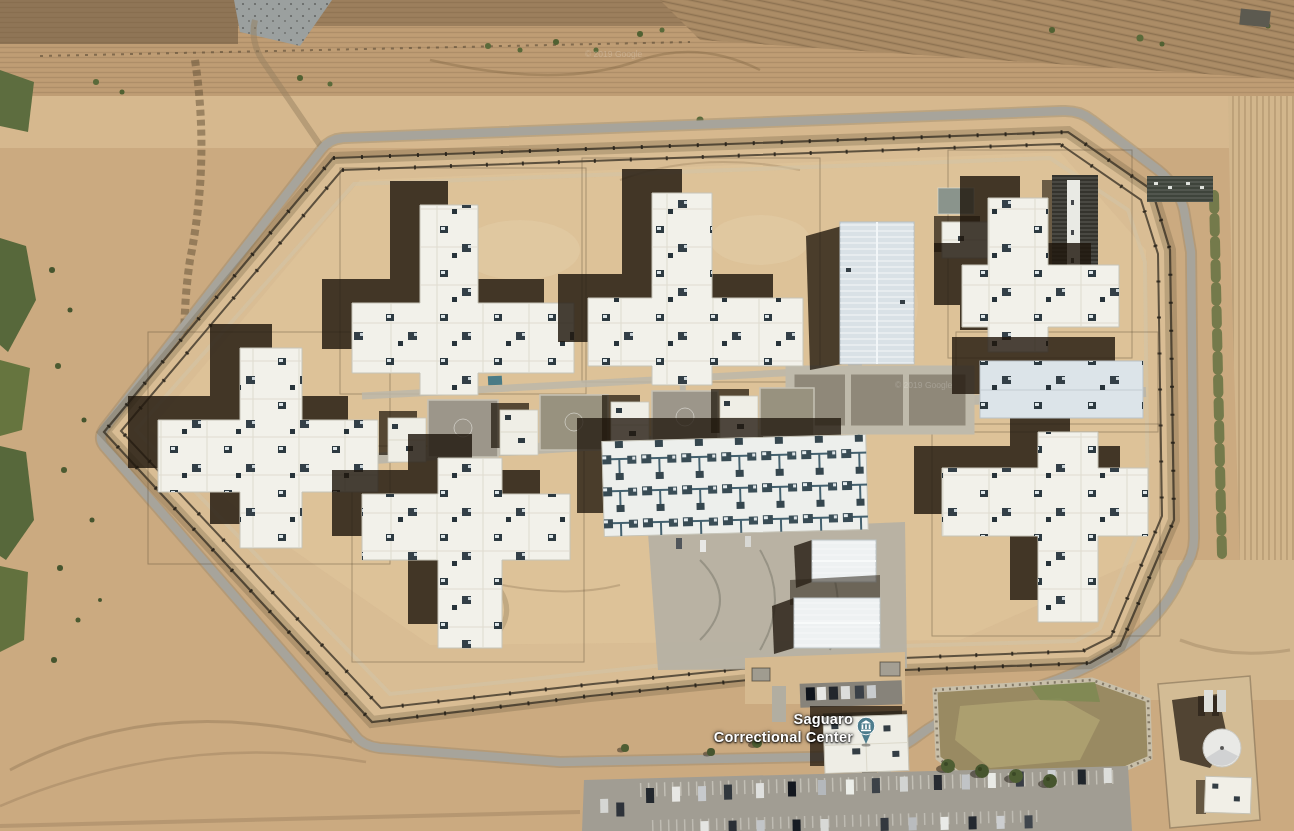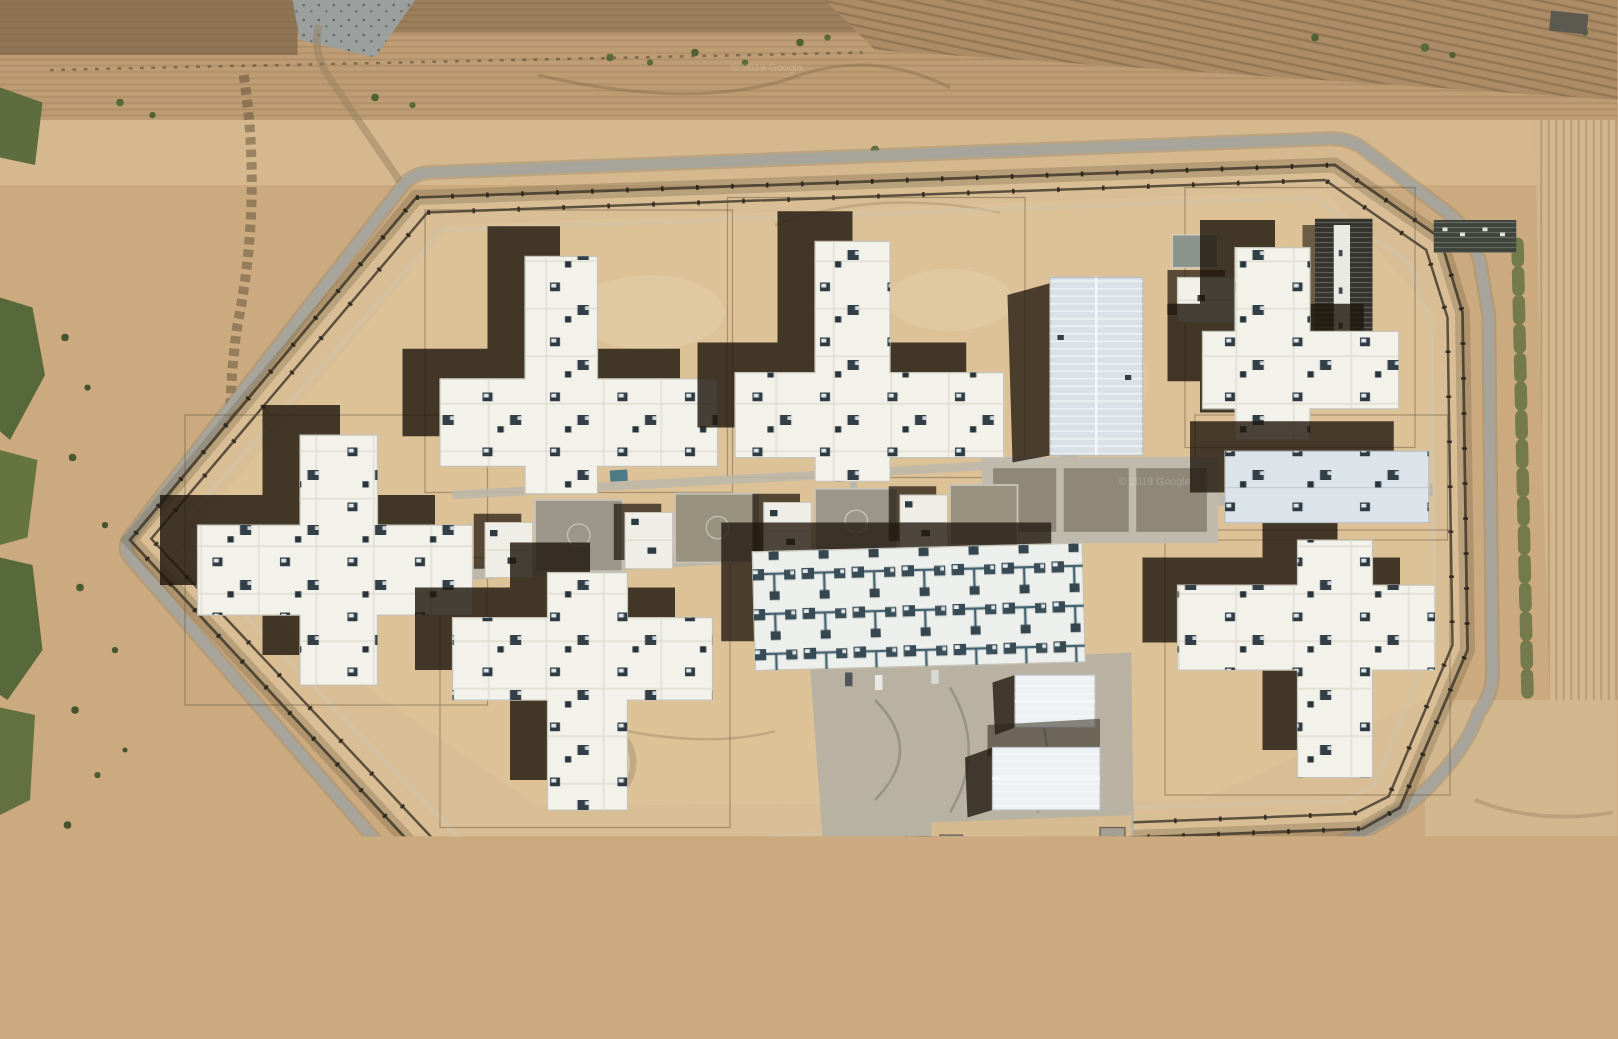--- a/index.html
+++ b/index.html
@@ -1,16 +1,16 @@
 <!DOCTYPE html>
 <html><head>
 <meta charset="utf-8">
 <style>
   html,body{margin:0;padding:0;background:#cbaa80;}
-  .viewport{position:relative;width:1294px;height:669px;overflow:hidden;font-family:"Liberation Sans",sans-serif;}
+  .viewport{position:relative;width:1294px;height:831px;overflow:hidden;font-family:"Liberation Sans",sans-serif;}
   .viewport svg.scene{position:absolute;left:0;top:0;}
   .poi-label{position:absolute;right:441px;top:710px;text-align:right;color:#fff;
     font:bold 14.5px/18px "Liberation Sans",sans-serif;letter-spacing:.2px;white-space:nowrap;
     text-shadow:0 0 2px rgba(0,0,0,.95),0 0 4px rgba(0,0,0,.65),0 1px 2px rgba(0,0,0,.85);cursor:pointer;}
   .poi-pin{position:absolute;left:855px;top:716px;cursor:pointer;}
   .wm{font:8.5px "Liberation Sans",sans-serif;}
 </style>
 </head>
 <body>
 
@@ -431,13 +431,17 @@
   <path d="M11,28 L5.5,15.5 L16.5,15.5 Z" fill="#4d7d8e"></path>
   <circle cx="11" cy="10" r="8.8" stroke="#ffffff" stroke-opacity="0.9" stroke-width="1" fill="#4d7d8e"></circle>
   <g>
     <path d="M11,4.2 L16.2,7.6 L5.8,7.6 Z" fill="#ffffff"></path>
     <rect x="6.6" y="8.4" width="1.7" height="4.6" fill="#ffffff"></rect>
     <rect x="10.15" y="8.4" width="1.7" height="4.6" fill="#ffffff"></rect>
     <rect x="13.7" y="8.4" width="1.7" height="4.6" fill="#ffffff"></rect>
     <rect x="6" y="13.6" width="10" height="1.6" fill="#ffffff"></rect>
   </g>
 </svg>
+<div class="poi-label">
+  <div>Saguaro</div>
+  <div>Correctional Center</div>
 </div>
+</div>
 
 </body></html>

